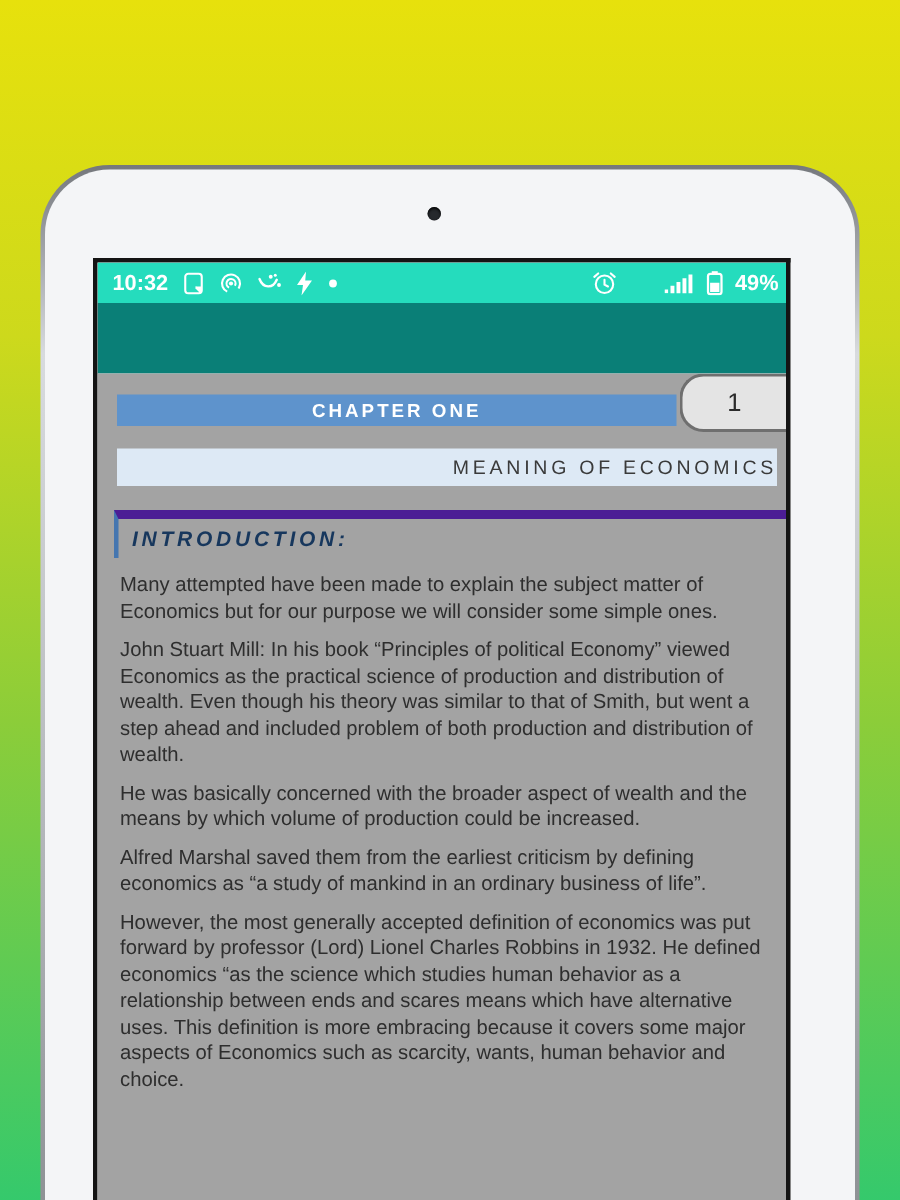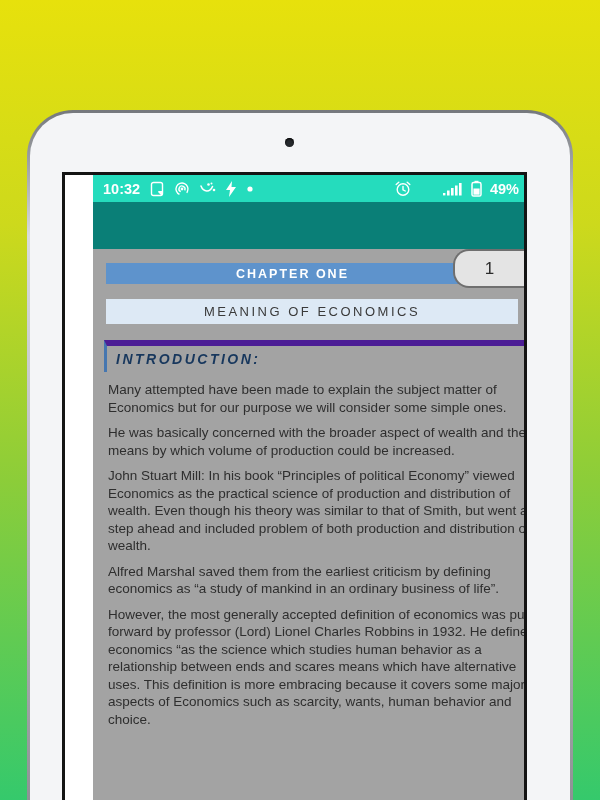--- a/index.html
+++ b/index.html
@@ -27,21 +27,20 @@
   .camera-dot {
     position:absolute; left:258px; top:28px; width:9px; height:9px;
     border-radius:50%; background:#26292d;
     box-shadow:inset 0 1px 2px #000;
   }
   
   .screen {
     position:absolute; left:62px; top:172px; width:465px; height:628px;
     border:3px solid #141414; border-bottom:none; background:#ffffff;
     overflow:hidden;
-    padding-left:28px;
   }
   .statusbar {
     height:27px; background:#25dcbd; color:#ffffff;
     display:flex; align-items:center; gap:9px; padding:0 5px 0 10px;
     font-size:14.5px; font-weight:bold;
   }
   .statusbar svg { display:block; }
   .sb-spacer { flex:1; }
   .sb-right { display:flex; align-items:center; gap:7px; }
   .sb-alarm { margin-right:24px; }
@@ -58,21 +57,21 @@
   .page-tab {
     position:absolute; right:0; top:0; width:71px; height:39px;
     background:#e4e4e4; border:2px solid #6f6f6f; border-right:none;
     border-radius:16px 0 0 16px;
     display:flex; align-items:center; justify-content:center;
     font-size:17px; color:#2b2b2b;
   }
   .title-bar {
     margin:10px 6px 0 13px; height:25px; background:#dde9f5;
     color:#3a3a3a; font-size:13px; letter-spacing:2.5px;
-    display:flex; align-items:center; justify-content:center;
+    display:flex; align-items:center; justify-content:flex-end;
   }
   .intro-heading {
     margin:16px 0 0 11px;
     border-top:6px solid #4c1d95; border-left:3px solid #4576b0;
     padding:5px 0 5px 9px;
     color:#17375d; font-size:14px; font-weight:600; letter-spacing:2.5px;font-style:italic;
   }
   .paragraphs {
     margin:9px 0 0 15px; width:444px;
     color:#2e2e2e; font-size:13.5px; line-height:17.5px;
@@ -168,19 +167,19 @@
     </div>
 
     <div class="title-bar">
       <span>MEANING OF ECONOMICS</span>
     </div>
 
     <div class="intro-heading">INTRODUCTION:</div>
 
     <div class="paragraphs">
         <p>Many attempted have been made to explain the subject matter of Economics but for our purpose we will consider some simple ones.</p>
+        <p>John Stuart Mill: In his book “Principles of political Economy” viewed Economics as the practical science of production and distribution of wealth. Even though his theory was similar to that of Smith, but went a step ahead and included problem of both production and distribution of wealth.</p>
         <p>He was basically concerned with the broader aspect of wealth and the means by which volume of production could be increased.</p>
-        <p>John Stuart Mill: In his book “Principles of political Economy” viewed Economics as the practical science of production and distribution of wealth. Even though his theory was similar to that of Smith, but went a step ahead and included problem of both production and distribution of wealth.</p>
         <p>Alfred Marshal saved them from the earliest criticism by defining economics as “a study of mankind in an ordinary business of life”.</p>
         <p>However, the most generally accepted definition of economics was put forward by professor (Lord) Lionel Charles Robbins in 1932. He defined economics “as the science which studies human behavior as a relationship between ends and scares means which have alternative uses. This definition is more embracing because it covers some major aspects of Economics such as scarcity, wants, human behavior and choice.</p>
       </div>
   </div>
 </div>
 
 </body></html>

